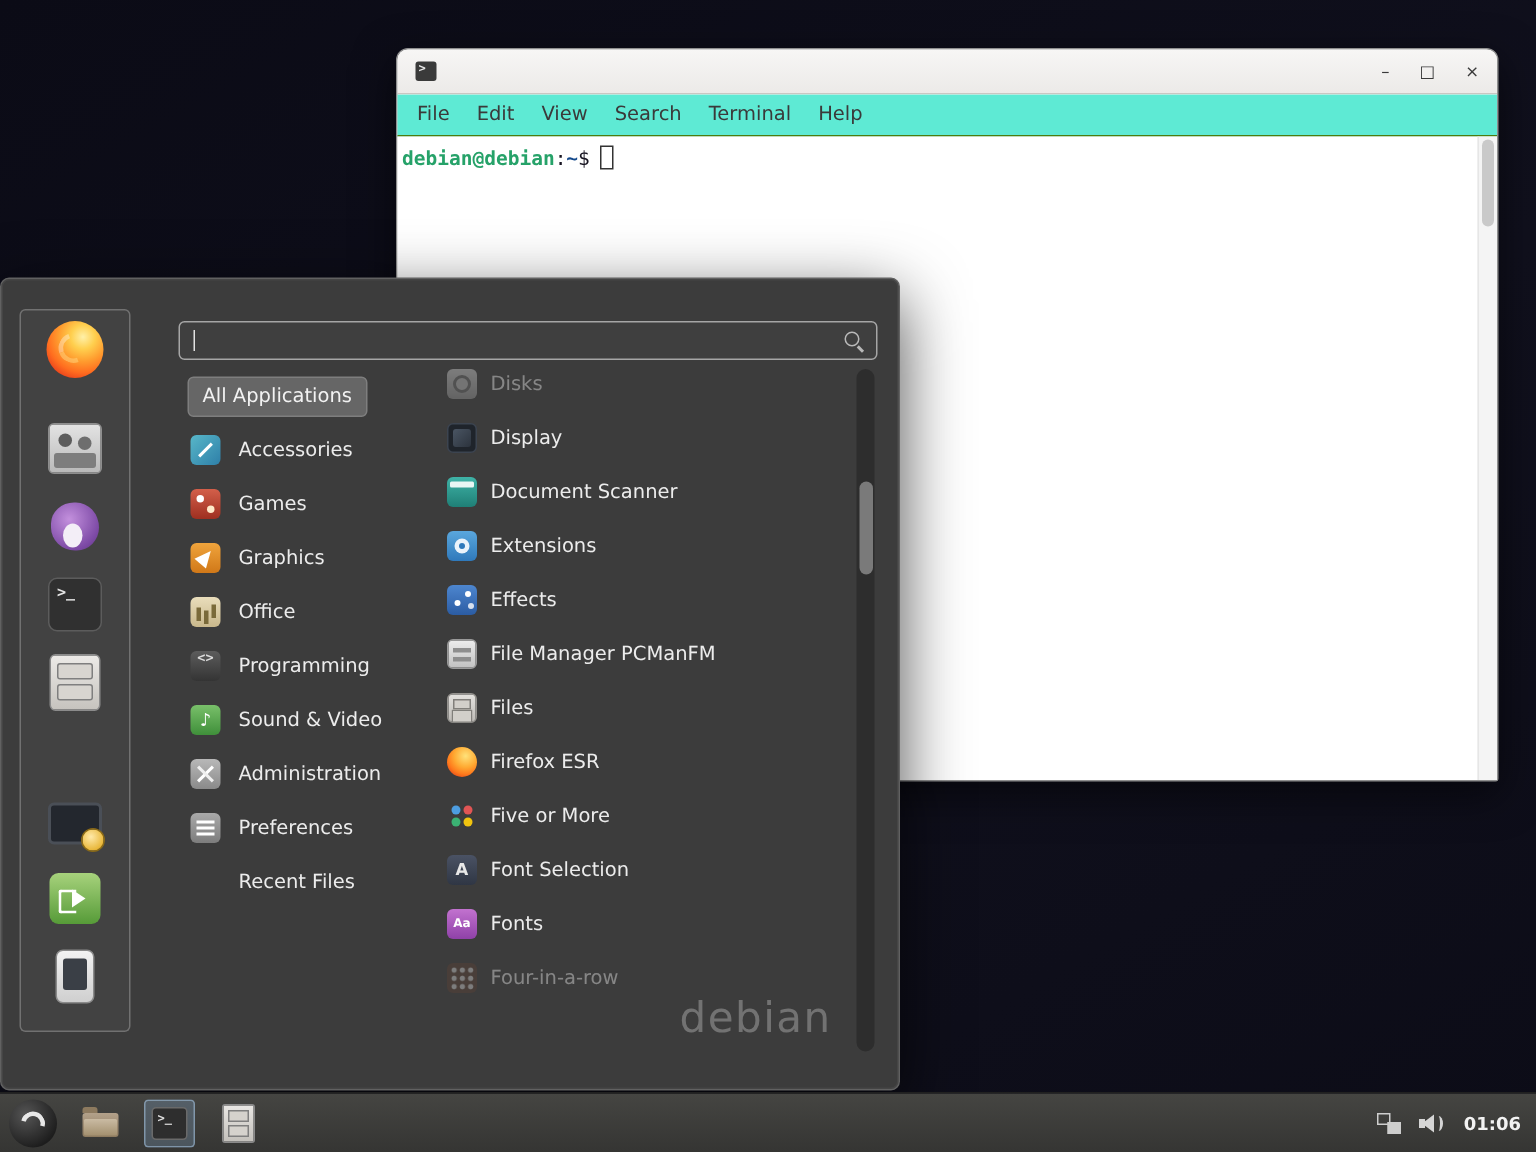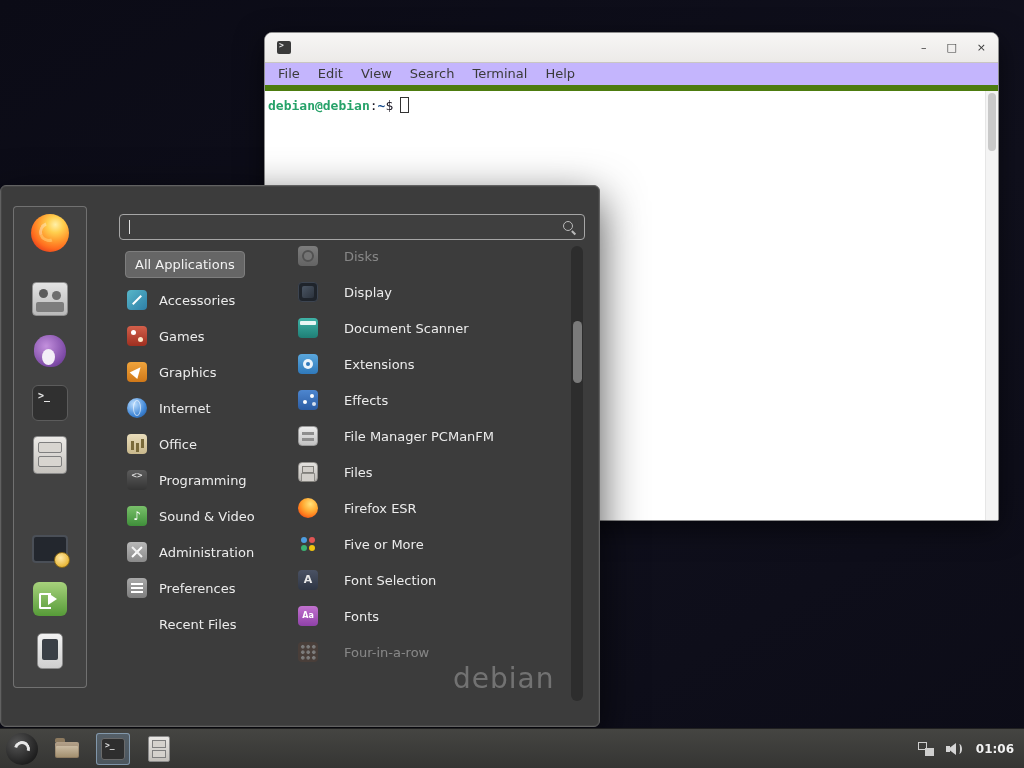--- a/index.html
+++ b/index.html
@@ -11,21 +11,21 @@
   
   .term-win{position:absolute;left:264px;top:32px;width:735px;height:489px;background:#fff;
     border:1px solid #8f8f8f;border-radius:8px 8px 2px 2px;box-shadow:0 8px 28px rgba(0,0,0,.55);z-index:1}
   .titlebar{height:30px;background:linear-gradient(#f7f6f5,#eceae8);border-bottom:1px solid #c9c6c2;
     border-radius:7px 7px 0 0;display:flex;align-items:center;position:relative;padding:0 12px}
   .win-icon{width:14px;height:13px;background:#3a3a3a;border-radius:2px;position:relative;flex:0 0 14px}
   .win-icon::after{content:">";position:absolute;left:2px;top:0px;font:bold 8px "DejaVu Sans Mono","Liberation Mono",monospace;color:#e8e8e8}
   .title{position:absolute;left:0;right:0;text-align:center;font-weight:bold;font-size:13px;color:#2f2f2f;pointer-events:none}
   .win-controls{margin-left:auto;display:flex;gap:20px;color:#3a3a3a;font-size:11px;z-index:1}
   .win-controls span{cursor:default;line-height:30px}
-  .menubar{height:28px;background:#c4b5fd;border-bottom:6px solid #4d7c0f;display:flex;align-items:flex-start;
+  .menubar{height:28px;background:#5eead4;border-bottom:1px solid #4d7c0f;display:flex;align-items:center;
     padding-left:4px;font-size:13px;color:#3a3a3a}
   .menubar span{padding:3px 9px}
   .term-body{position:absolute;top:58px;left:0;right:0;bottom:0;background:#fff;overflow:hidden}
   .prompt{padding:6px 27px 0 3px;font:13px "DejaVu Sans Mono","Liberation Mono",monospace;color:#171421;white-space:nowrap}
   .pg{color:#26a269;font-weight:bold}
   .pb{color:#12488b;font-weight:bold}
   .cursor{display:inline-block;width:9px;height:16px;border:1px solid #333;margin-left:7px;vertical-align:-3px}
   .term-scroll{position:absolute;top:0;right:0;bottom:0;width:13px;background:#f4f4f4;border-left:1px solid #e6e6e6}
   .term-thumb{position:absolute;top:2px;left:2px;width:8px;height:58px;background:#c9c9c9;border-radius:4px}
 
@@ -94,21 +94,21 @@
   .c-admin{background:linear-gradient(#b8b8b8,#8a8a8a)}
   .c-admin::before{content:"";position:absolute;left:9px;top:3px;width:2px;height:14px;background:#fff;transform:rotate(45deg)}
   .c-admin::after{content:"";position:absolute;left:9px;top:3px;width:2px;height:14px;background:#f0f0f0;transform:rotate(-45deg)}
   .c-pref{background:linear-gradient(#a9a9a9,#7d7d7d)}
   .c-pref::after{content:"";position:absolute;left:4px;top:5px;width:12px;height:2px;background:#fff;box-shadow:0 4px 0 #fff,0 8px 0 #fff}
   .c-places{background:linear-gradient(#cfa05e,#a87b3f);overflow:visible}
   .c-places::before{content:"";position:absolute;left:2px;top:-3px;width:8px;height:4px;background:#cfa05e;border-radius:2px 2px 0 0}
   .c-places::after{content:"";position:absolute;left:2px;top:8px;right:2px;bottom:2px;background:rgba(255,255,255,.22);border-radius:2px}
 
   .app-col{position:absolute;left:285px;top:52px;width:282px}
-  .app-row{height:36px;display:flex;align-items:center;gap:26px;padding-left:12px;color:#ececec;font-size:13px;white-space:nowrap}
+  .app-row{height:36px;display:flex;align-items:center;gap:9px;padding-left:12px;color:#ececec;font-size:13px;white-space:nowrap}
   .app-ic{width:20px;height:20px;flex:0 0 20px;border-radius:4px;position:relative}
   .faded{opacity:.42}
   .faded2{opacity:.28}
   .a-disks{background:linear-gradient(#d6d6d6,#9a9a9a)}
   .a-disks::after{content:"";position:absolute;inset:4px;border:2px solid #6f6f6f;border-radius:50%;background:#c2c2c2}
   .a-display{background:#1f242b;border:1px solid #3c4450}
   .a-display::after{content:"";position:absolute;inset:3px;background:linear-gradient(135deg,#4a5563,#2c333d);border-radius:2px}
   .a-scan{background:linear-gradient(#3fb3a7,#1f7f76)}
   .a-scan::after{content:"";position:absolute;left:2px;right:2px;top:3px;height:4px;background:#e8f6f4;border-radius:1px}
   .a-effects{background:linear-gradient(#4d86cf,#2b5ca3)}
@@ -236,24 +236,20 @@
       </div>
       <div class="cat-row">
         <span class="cat-ic c-games"></span>
         <span>Games</span>
       </div>
       <div class="cat-row">
         <span class="cat-ic c-graphics"></span>
         <span>Graphics</span>
       </div>
       <div class="cat-row">
-        <span class="cat-ic c-internet"></span>
-        <span>Internet</span>
-      </div>
-      <div class="cat-row">
         <span class="cat-ic c-office"></span>
         <span>Office</span>
       </div>
       <div class="cat-row">
         <span class="cat-ic c-prog"></span>
         <span>Programming</span>
       </div>
       <div class="cat-row">
         <span class="cat-ic c-sound"></span>
         <span>Sound &amp; Video</span>

